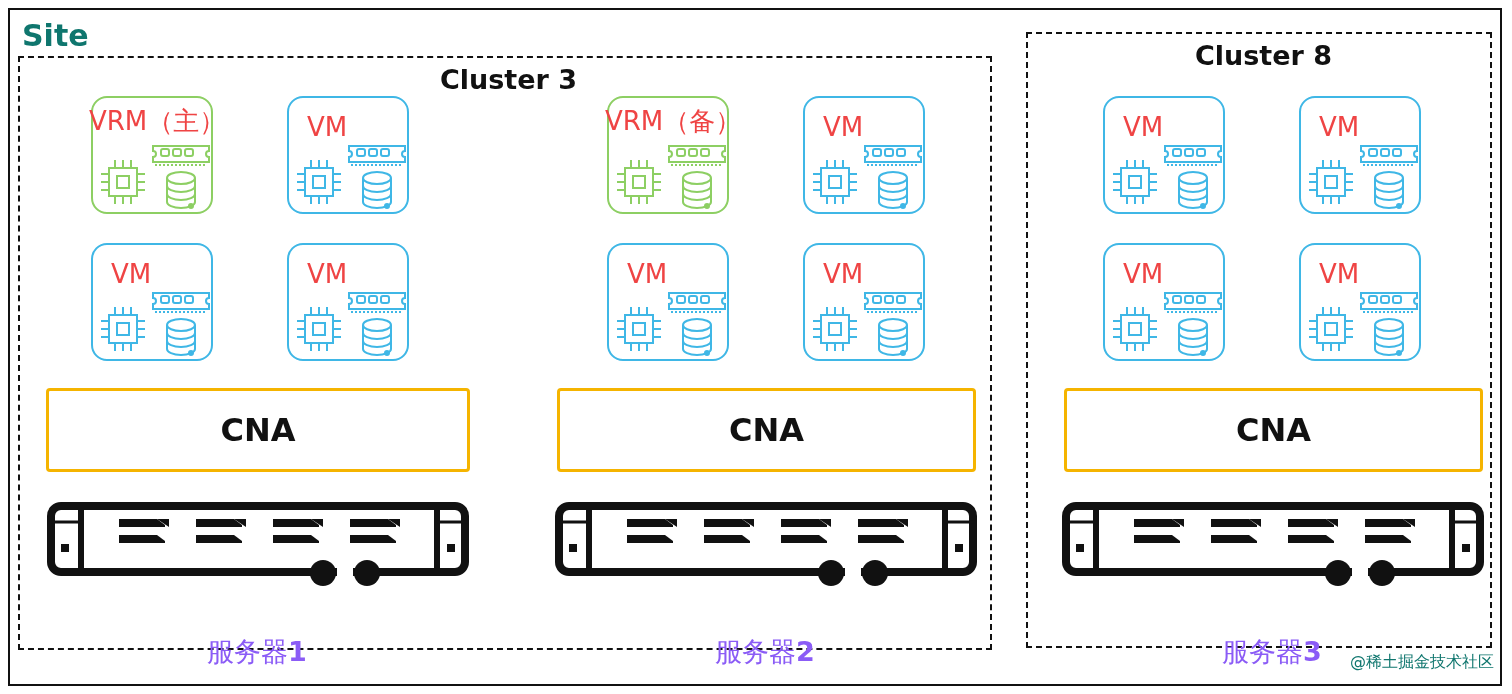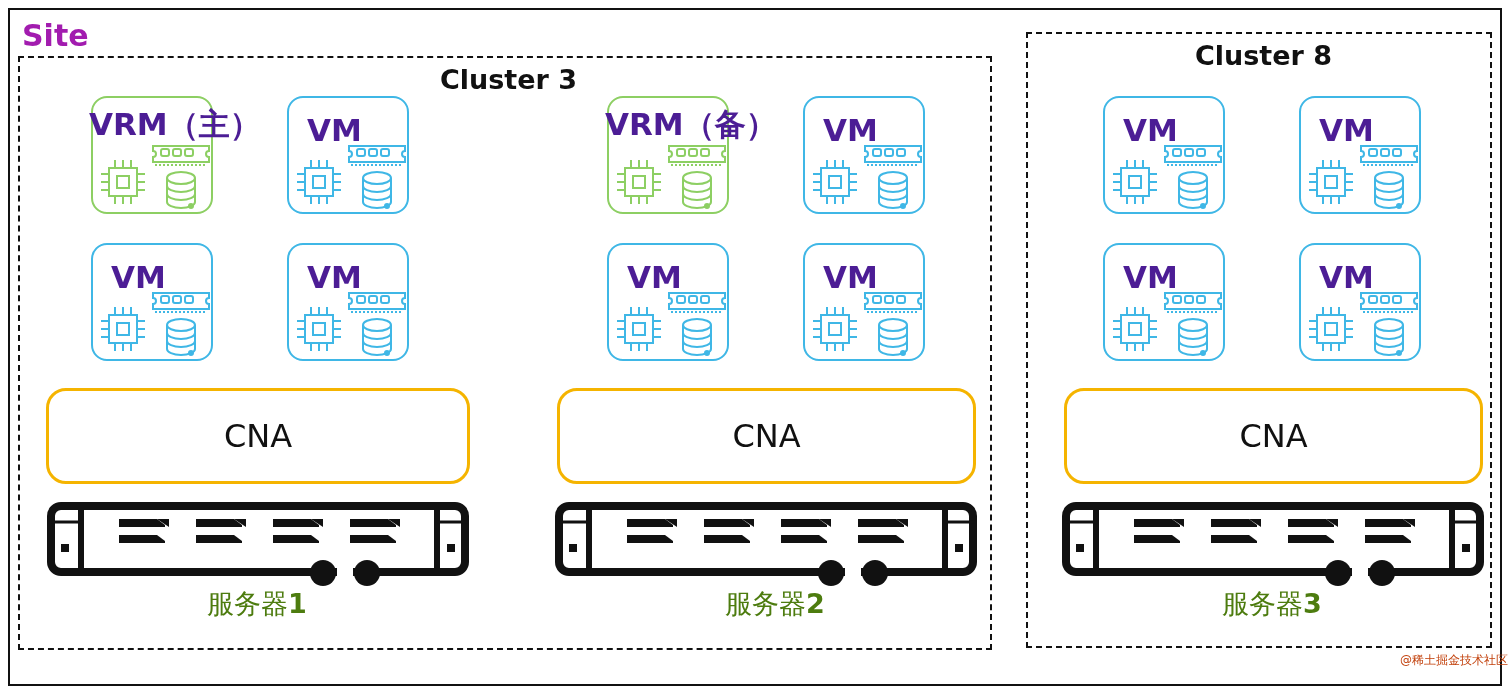--- a/index.html
+++ b/index.html
@@ -1,30 +1,30 @@
 <!DOCTYPE html>
 <html><head>
 <meta charset="utf-8">
 <style>
   html, body { margin:0; padding:0; background:#fff; }
   body { width:1512px; height:694px; position:relative; overflow:hidden; font-family:"DejaVu Sans", sans-serif; }
   .site { position:absolute; left:8px; top:8px; width:1494px; height:678px; border:2px solid #111; box-sizing:border-box; }
-  .site-title { position:absolute; left:22px; top:18px; font-size:30px; font-weight:bold; color:#a21caf; }
+  .site-title { position:absolute; left:22px; top:18px; font-size:30px; font-weight:bold; color:#0f766e; }
   .cluster { position:absolute; border:2px dashed #111; box-sizing:border-box; }
   .cluster-title { position:absolute; font-size:27px; font-weight:bold; color:#111; }
   .vmbox { position:absolute; width:122px; height:118px; border:2px solid #3fb7e6; border-radius:16px; box-sizing:border-box; background:#fff; }
   .vmbox.vrm { border-color:#8dcf63; }
-  .vmbox .label { position:absolute; left:18px; top:14px; font-size:31px; font-weight:bold; color:#4c1d95; white-space:nowrap; }
+  .vmbox .label { position:absolute; left:18px; top:14px; font-size:26px; font-weight:normal; color:#ef4444; white-space:nowrap; }
   .vmbox.vrm .label { left:-4px; top:6px; }
   .vmbox svg { position:absolute; left:0; top:0; }
-  .cna { position:absolute; height:96px; border:3px solid #f5b400; border-radius:20px; box-sizing:border-box; display:flex; align-items:center; justify-content:center; font-size:32px; font-weight:normal; color:#111; background:#fff; }
+  .cna { position:absolute; height:84px; border:3px solid #f5b400; border-radius:4px; box-sizing:border-box; display:flex; align-items:center; justify-content:center; font-size:32px; font-weight:bold; color:#111; background:#fff; }
   .server { position:absolute; }
-  .server-label { position:absolute; font-size:27px; color:#4d7c0f; white-space:nowrap; }
+  .server-label { position:absolute; font-size:27px; color:#8b5cf6; white-space:nowrap;margin-top:48px; }
   .server-label b { font-weight:bold; }
-  .watermark { position:absolute; right:4px; top:652px; font-size:12px; color:#c2410c; }
+  .watermark { position:absolute; right:18px; top:652px; font-size:16px; color:#0f766e; }
 </style>
 </head>
 <body>
 
 <div class="site"></div>
 <div class="site-title">Site</div>
 
 <div class="cluster" style="left:18px;top:56px;width:974px;height:594px;"></div>
 <div class="cluster-title" style="left:440px;top:64px;">Cluster 3</div>
 
@@ -373,21 +373,21 @@
         <g>
           <path d="M303 17h38l8 6v2h-46z" fill="#111"></path>
           <path d="M303 33h38l8 6v2h-46z" fill="#111"></path>
           <path d="M341 17l12 0 0 8" fill="#111"></path>
         </g>
       <rect x="270" y="62" width="16" height="16" fill="#fff"></rect>
       <circle cx="276" cy="71" r="13" fill="#111"></circle>
       <circle cx="320" cy="71" r="13" fill="#111"></circle>
       <rect x="290" y="62" width="16" height="16" fill="#fff"></rect>
     </svg>
-    <div class="server-label" style="left:170px;top:84px;"><span>服务器</span><b>2</b></div></div>
+    <div class="server-label" style="left:160px;top:84px;"><span>服务器</span><b>2</b></div></div>
     <div class="server" style="left: 1062px; top: 502px;">
     <svg width="424" height="86" viewBox="0 0 424 86">
       <rect x="4" y="4" width="414" height="66" rx="10" fill="none" stroke="#111" stroke-width="8"></rect>
       <path d="M34 4v66M390 4v66" stroke="#111" stroke-width="6"></path>
       <path d="M4 20h30M390 20h30" stroke="#111" stroke-width="3"></path>
       <rect x="14" y="42" width="8" height="8" fill="#111"></rect>
       <rect x="400" y="42" width="8" height="8" fill="#111"></rect>
       <g>
           <path d="M72 17h38l8 6v2h-46z" fill="#111"></path>
           <path d="M72 33h38l8 6v2h-46z" fill="#111"></path>

